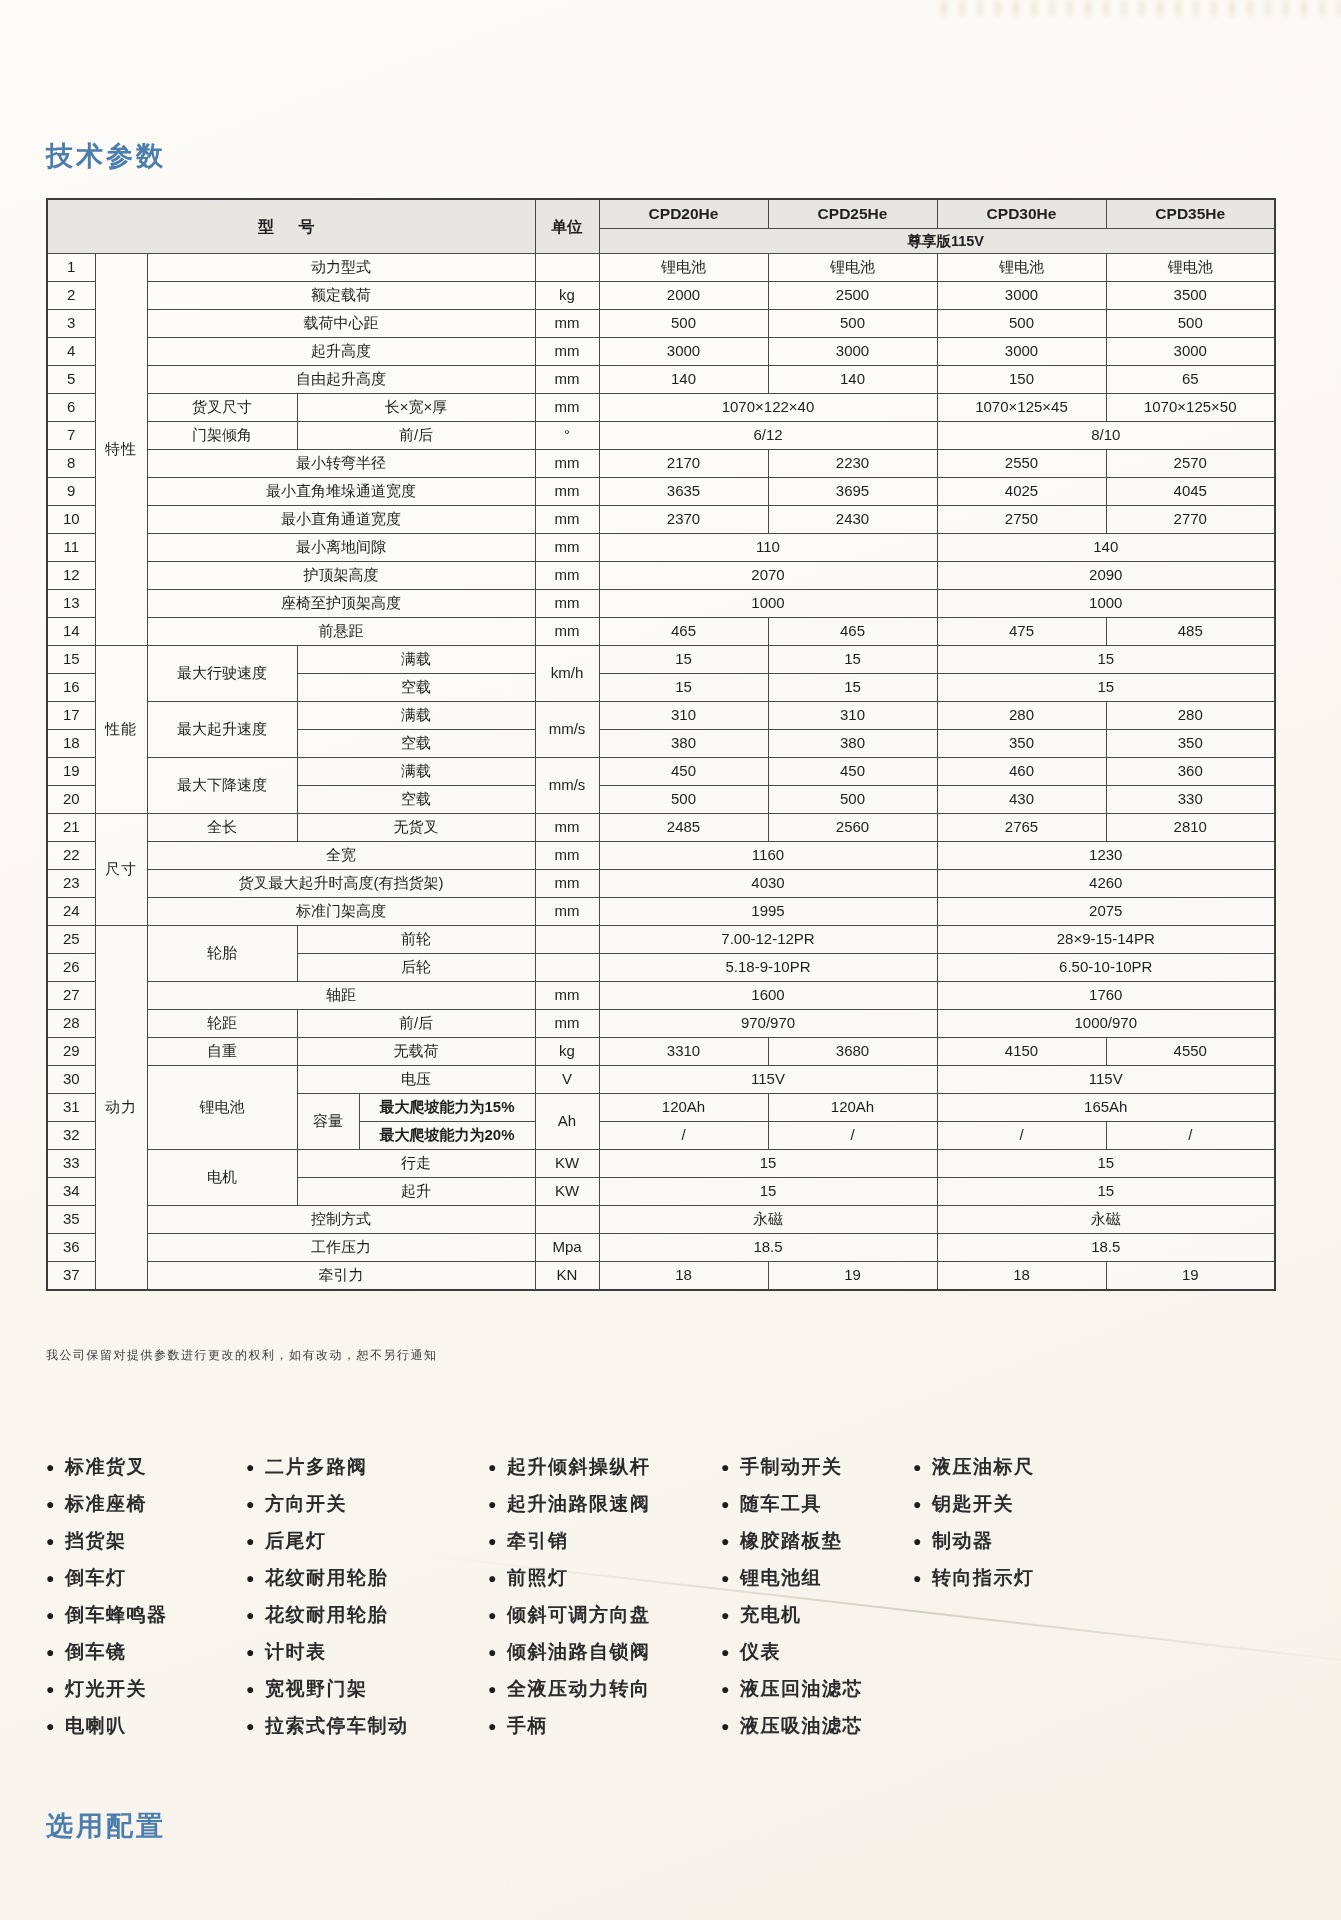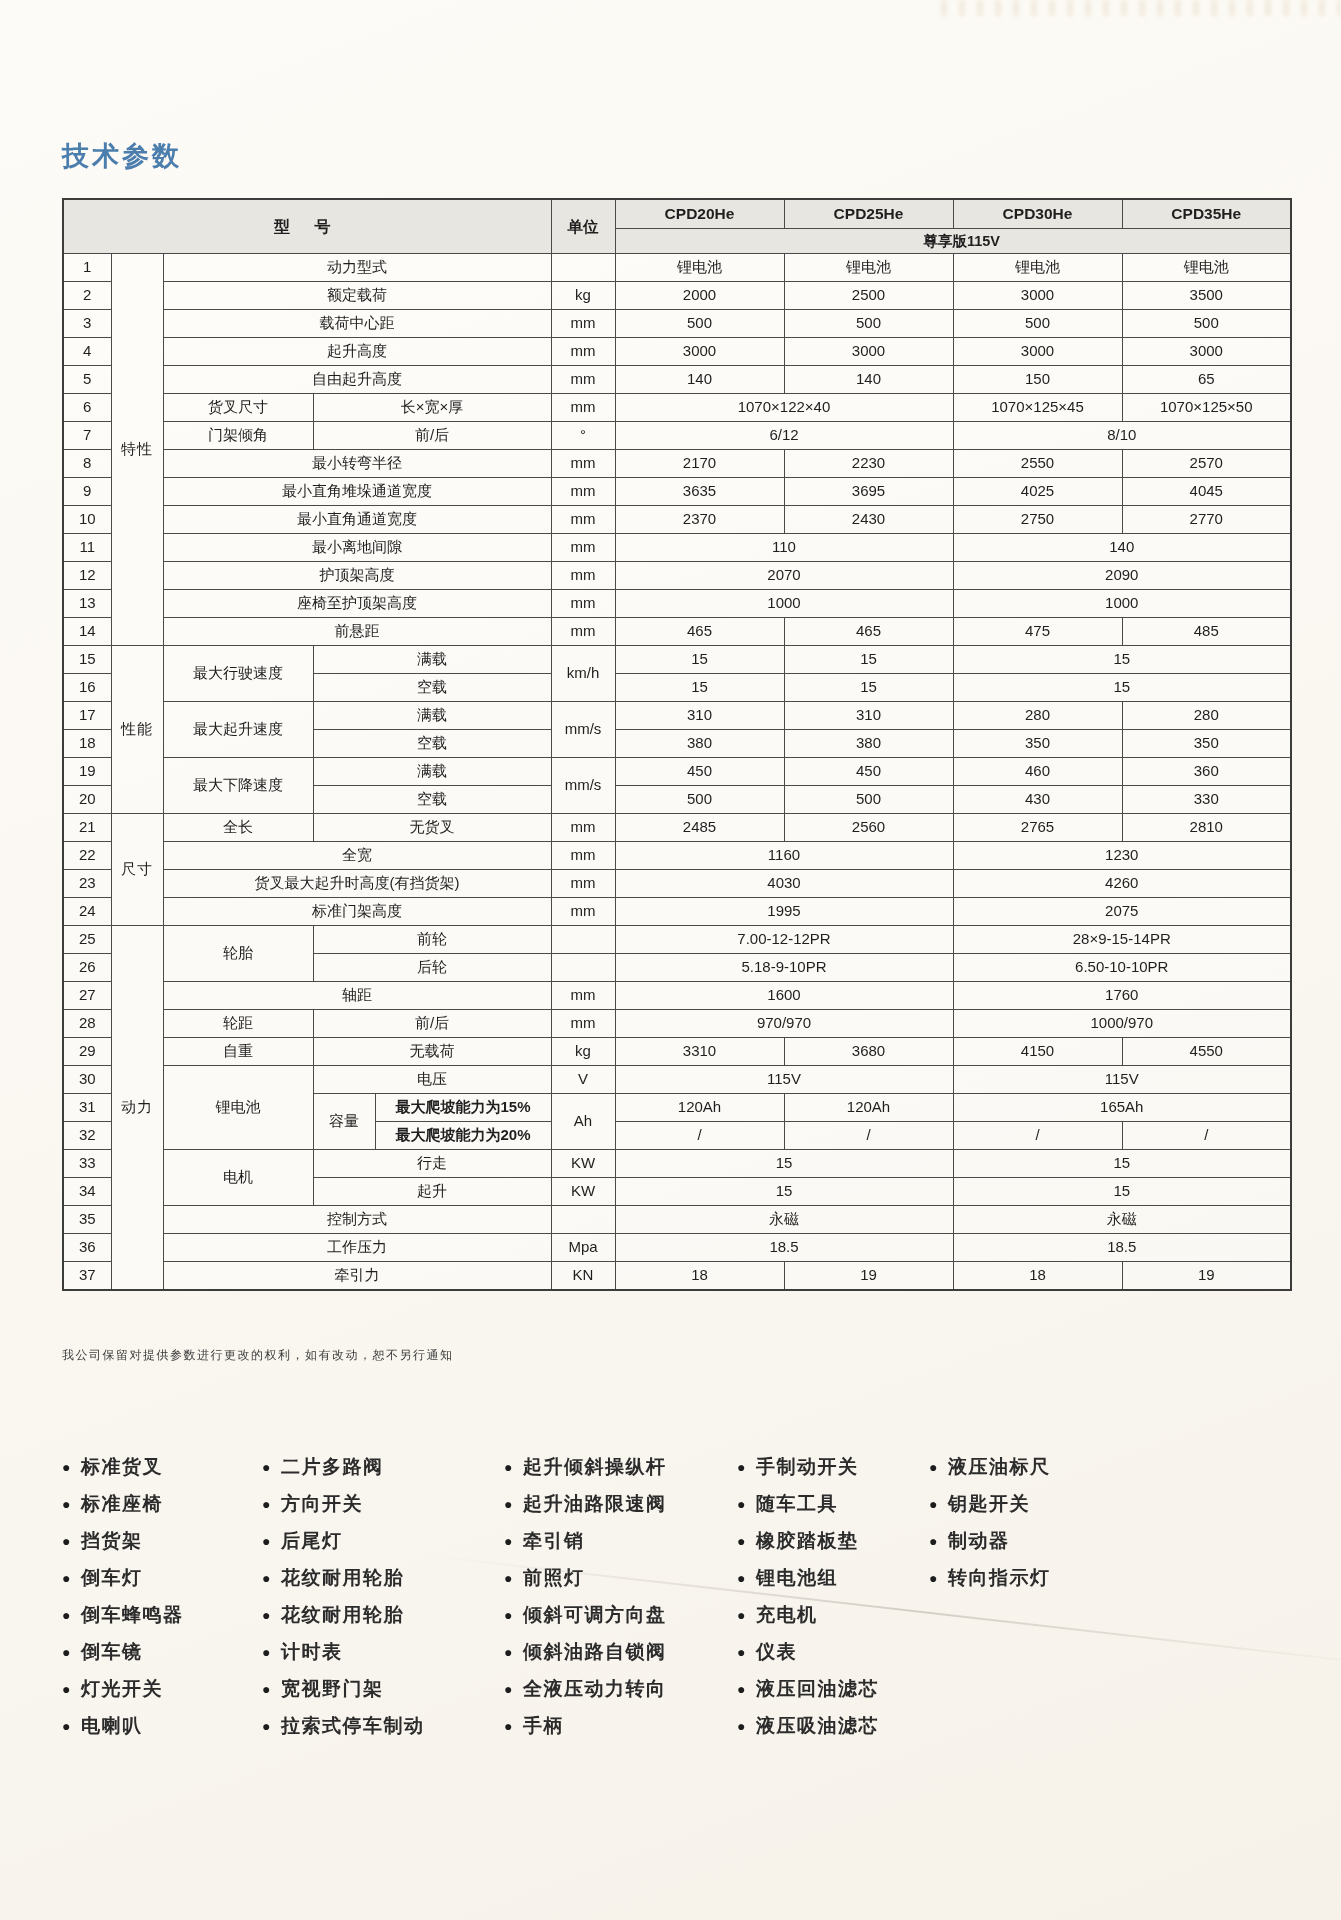--- a/index.html
+++ b/index.html
@@ -15,21 +15,21 @@
   .smudge{
     position:absolute;top:0;right:0;width:400px;height:16px;
     background:repeating-linear-gradient(90deg,rgba(196,170,120,.4) 0 6px,rgba(255,255,255,0) 6px 18px);
     filter:blur(2px);opacity:.45;
   }
   .crease{
     position:absolute;left:430px;top:1555px;width:980px;height:2px;
     background:linear-gradient(90deg,rgba(255,255,255,0),rgba(170,160,148,.45),rgba(255,255,255,0));
     transform:rotate(6.5deg);transform-origin:left center;
   }
-  .content{position:absolute;left:62px;top:138px;width:1232px;}
+  .content{position:absolute;left:46px;top:138px;width:1232px;}
   h1.sec-title,h2.sec-title{
     margin:0;font-size:27px;font-weight:700;color:#4b7dad;letter-spacing:3px;
   }
   
   table.spec{
     margin-top:24px;width:1228px;border-collapse:collapse;table-layout:fixed;
     background:rgba(255,255,255,.35);
   }
   table.spec col.c-num{width:48px}
   table.spec col.c-grp{width:52px}
@@ -579,17 +579,21 @@
               <span>制动器</span>
             </div>
             <div class="cfg-item">
               <span class="dot">●</span>
               <span>转向指示灯</span>
             </div>
           </div>
         </div>
     </div>
 
+    <div class="opt-sec">
+      <h2 class="sec-title">选用配置</h2>
+
+    </div>
 
   </div>
 
   <div class="crease"></div>
 </div>
 
 </body></html>

